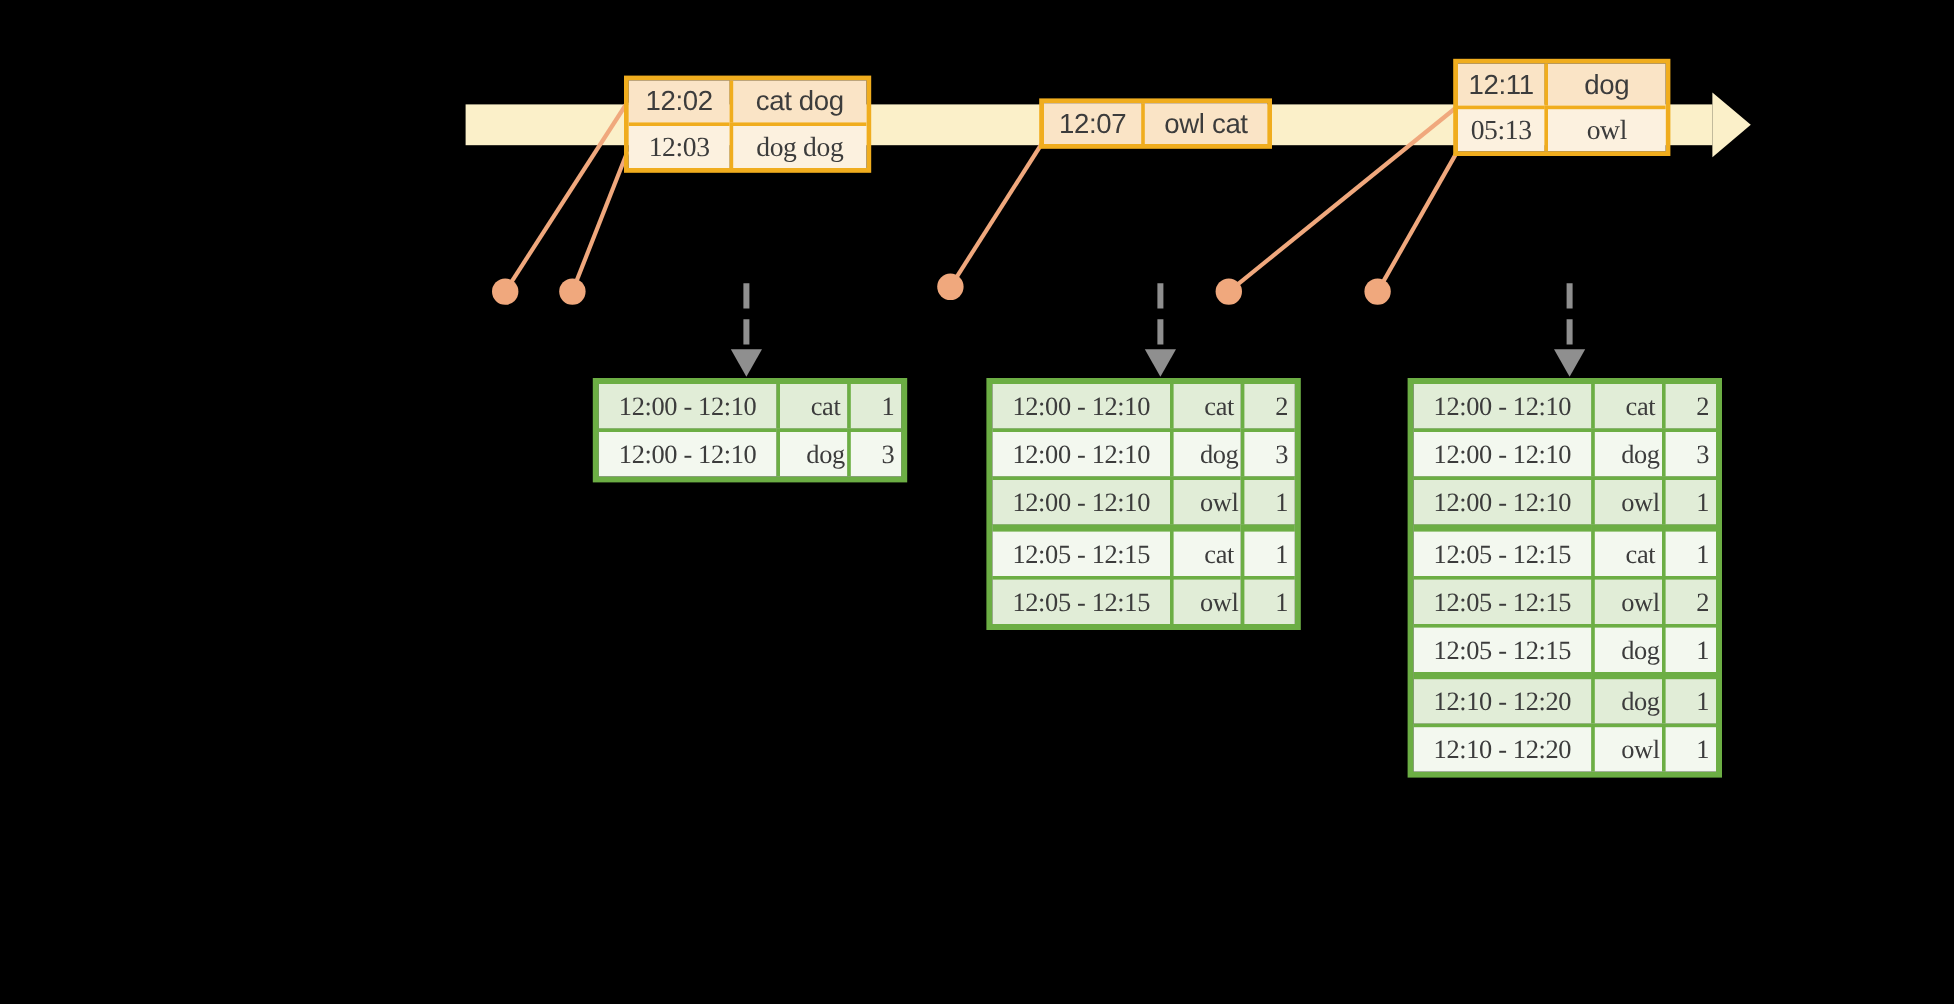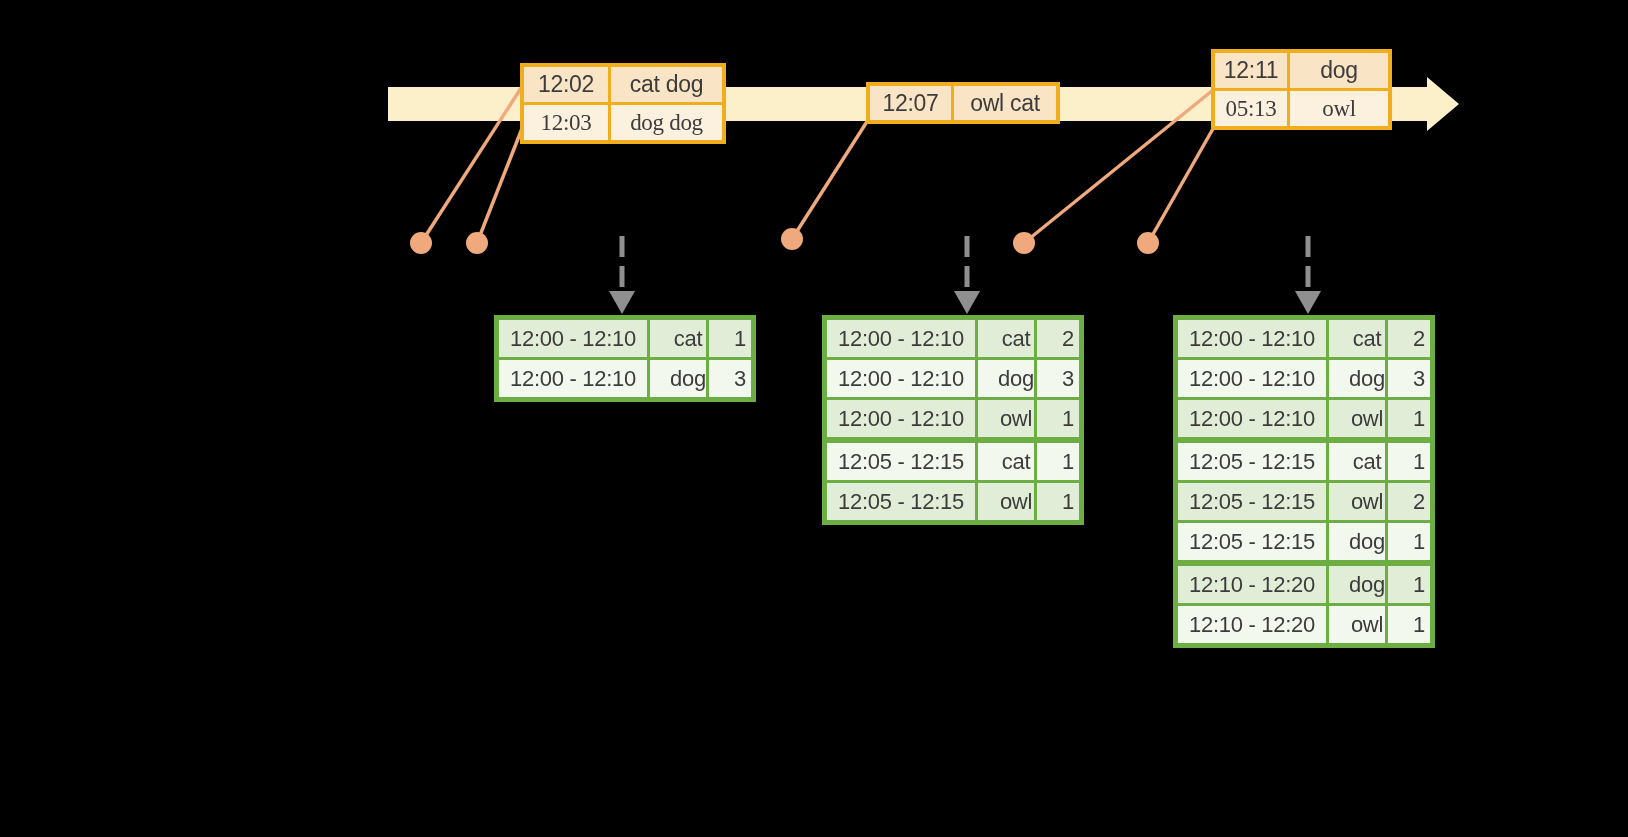--- a/index.html
+++ b/index.html
@@ -33,21 +33,21 @@
   .etable .c2{border-left:3px solid var(--event-border);}
   .etable .r2{border-top:3px solid var(--event-border);}
   .peach{background:var(--event-row-peach);}
   .cream{background:var(--event-row-cream);font-family:Liberation Serif, serif;}
   #etable-1{left:520px;top:63px;grid-template-columns:84px 114px;grid-template-rows:35px 38px;}
   #etable-2{left:866px;top:82px;grid-template-columns:81px 105px;grid-template-rows:34px;}
   #etable-3{left:1211px;top:49px;grid-template-columns:72px 101px;grid-template-rows:35px 38px;}
   
   .rtable{position:absolute;display:grid;border:5px solid var(--result-border);
     grid-template-columns:148px 59px 45px;z-index:3;}
-  .rtable .cell{font-size:22px;letter-spacing:-0.3px;}
+  .rtable .cell{font-size:22px;letter-spacing:-0.3px;font-family:Liberation Serif, serif;}
   .rtable .c2,.rtable .c3{border-left:3px solid var(--result-border);padding-left:20px;}
   .rtable .rn{border-top:3px solid var(--result-border);}
   .rtable .gs{border-top:6px solid var(--result-border);}
   .ta{background:var(--result-row-tint);}
   .tb{background:var(--result-row-light);}
   #rtable-1{left:494px;top:315px;grid-template-rows:37px 40px;}
   #rtable-2{left:822px;top:315px;grid-template-rows:37px 40px 40px 43px 40px;}
   #rtable-3{left:1173px;top:315px;grid-template-rows:37px 40px 40px 43px 40px 40px 43px 40px;}
 </style>
 </head>

